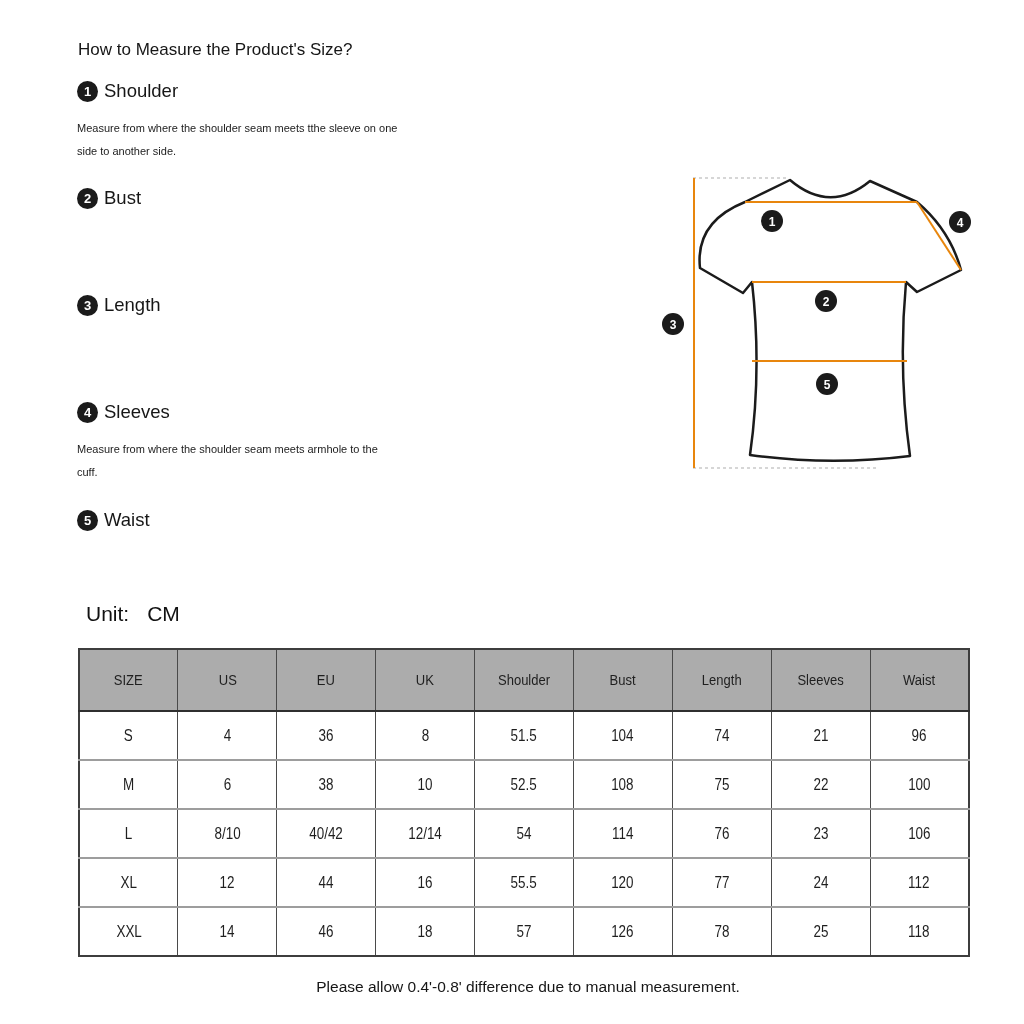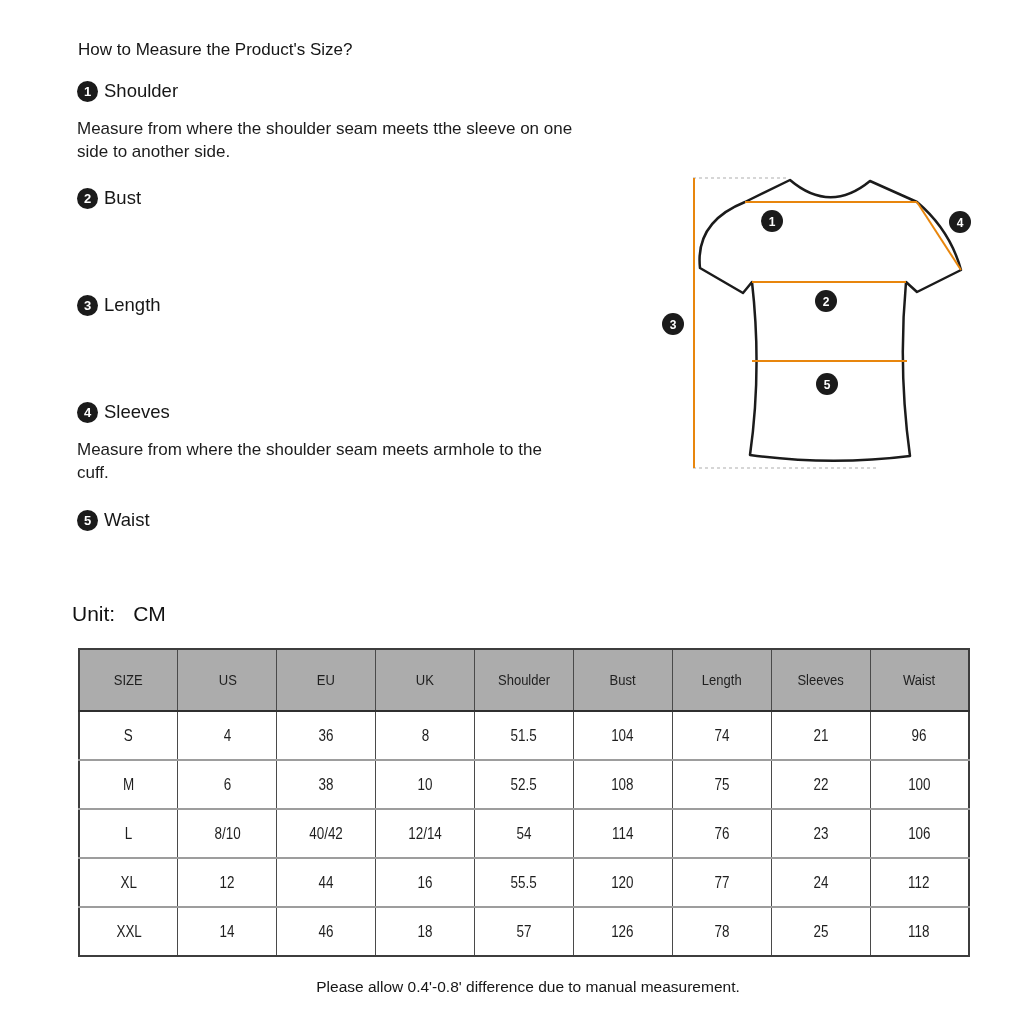--- a/index.html
+++ b/index.html
@@ -23,27 +23,27 @@
   .badge {
     width: 21px; height: 21px; border-radius: 50%;
     background: #1b1b1b; color: #ffffff;
     font-size: 13px; font-weight: 700;
     display: inline-flex; align-items: center; justify-content: center;
     flex: 0 0 auto;
   }
   .sec-label { font-size: 18.5px; font-weight: 500; color: #161616; }
   .sec-desc {
     margin-top: 15px; width: 548px;
-    font-size: 17px; line-height: 23px; font-weight: 400;
+    font-size: 11px; line-height: 23px; font-weight: 400;
     color: #1c1c1c; white-space: pre-line;
   }
   .sec1 { top: 80px; } .sec2 { top: 187px; } .sec3 { top: 294px; }
   .sec4 { top: 401px; } .sec5 { top: 509px; }
 
-  .unit-row { position: absolute; left: 72px; top: 602px; font-size: 21px; color: #111; }
+  .unit-row { position: absolute; left: 86px; top: 602px; font-size: 21px; color: #111; }
   .unit-row .unit-value { margin-left: 18px; }
 
   .diagram { position: absolute; left: 640px; top: 150px; }
 
   .size-table {
     position: absolute; left: 78px; top: 648px;
     width: 892px; table-layout: fixed;
     border-collapse: collapse;
     border: 2px solid #3d3d3d;
   }

